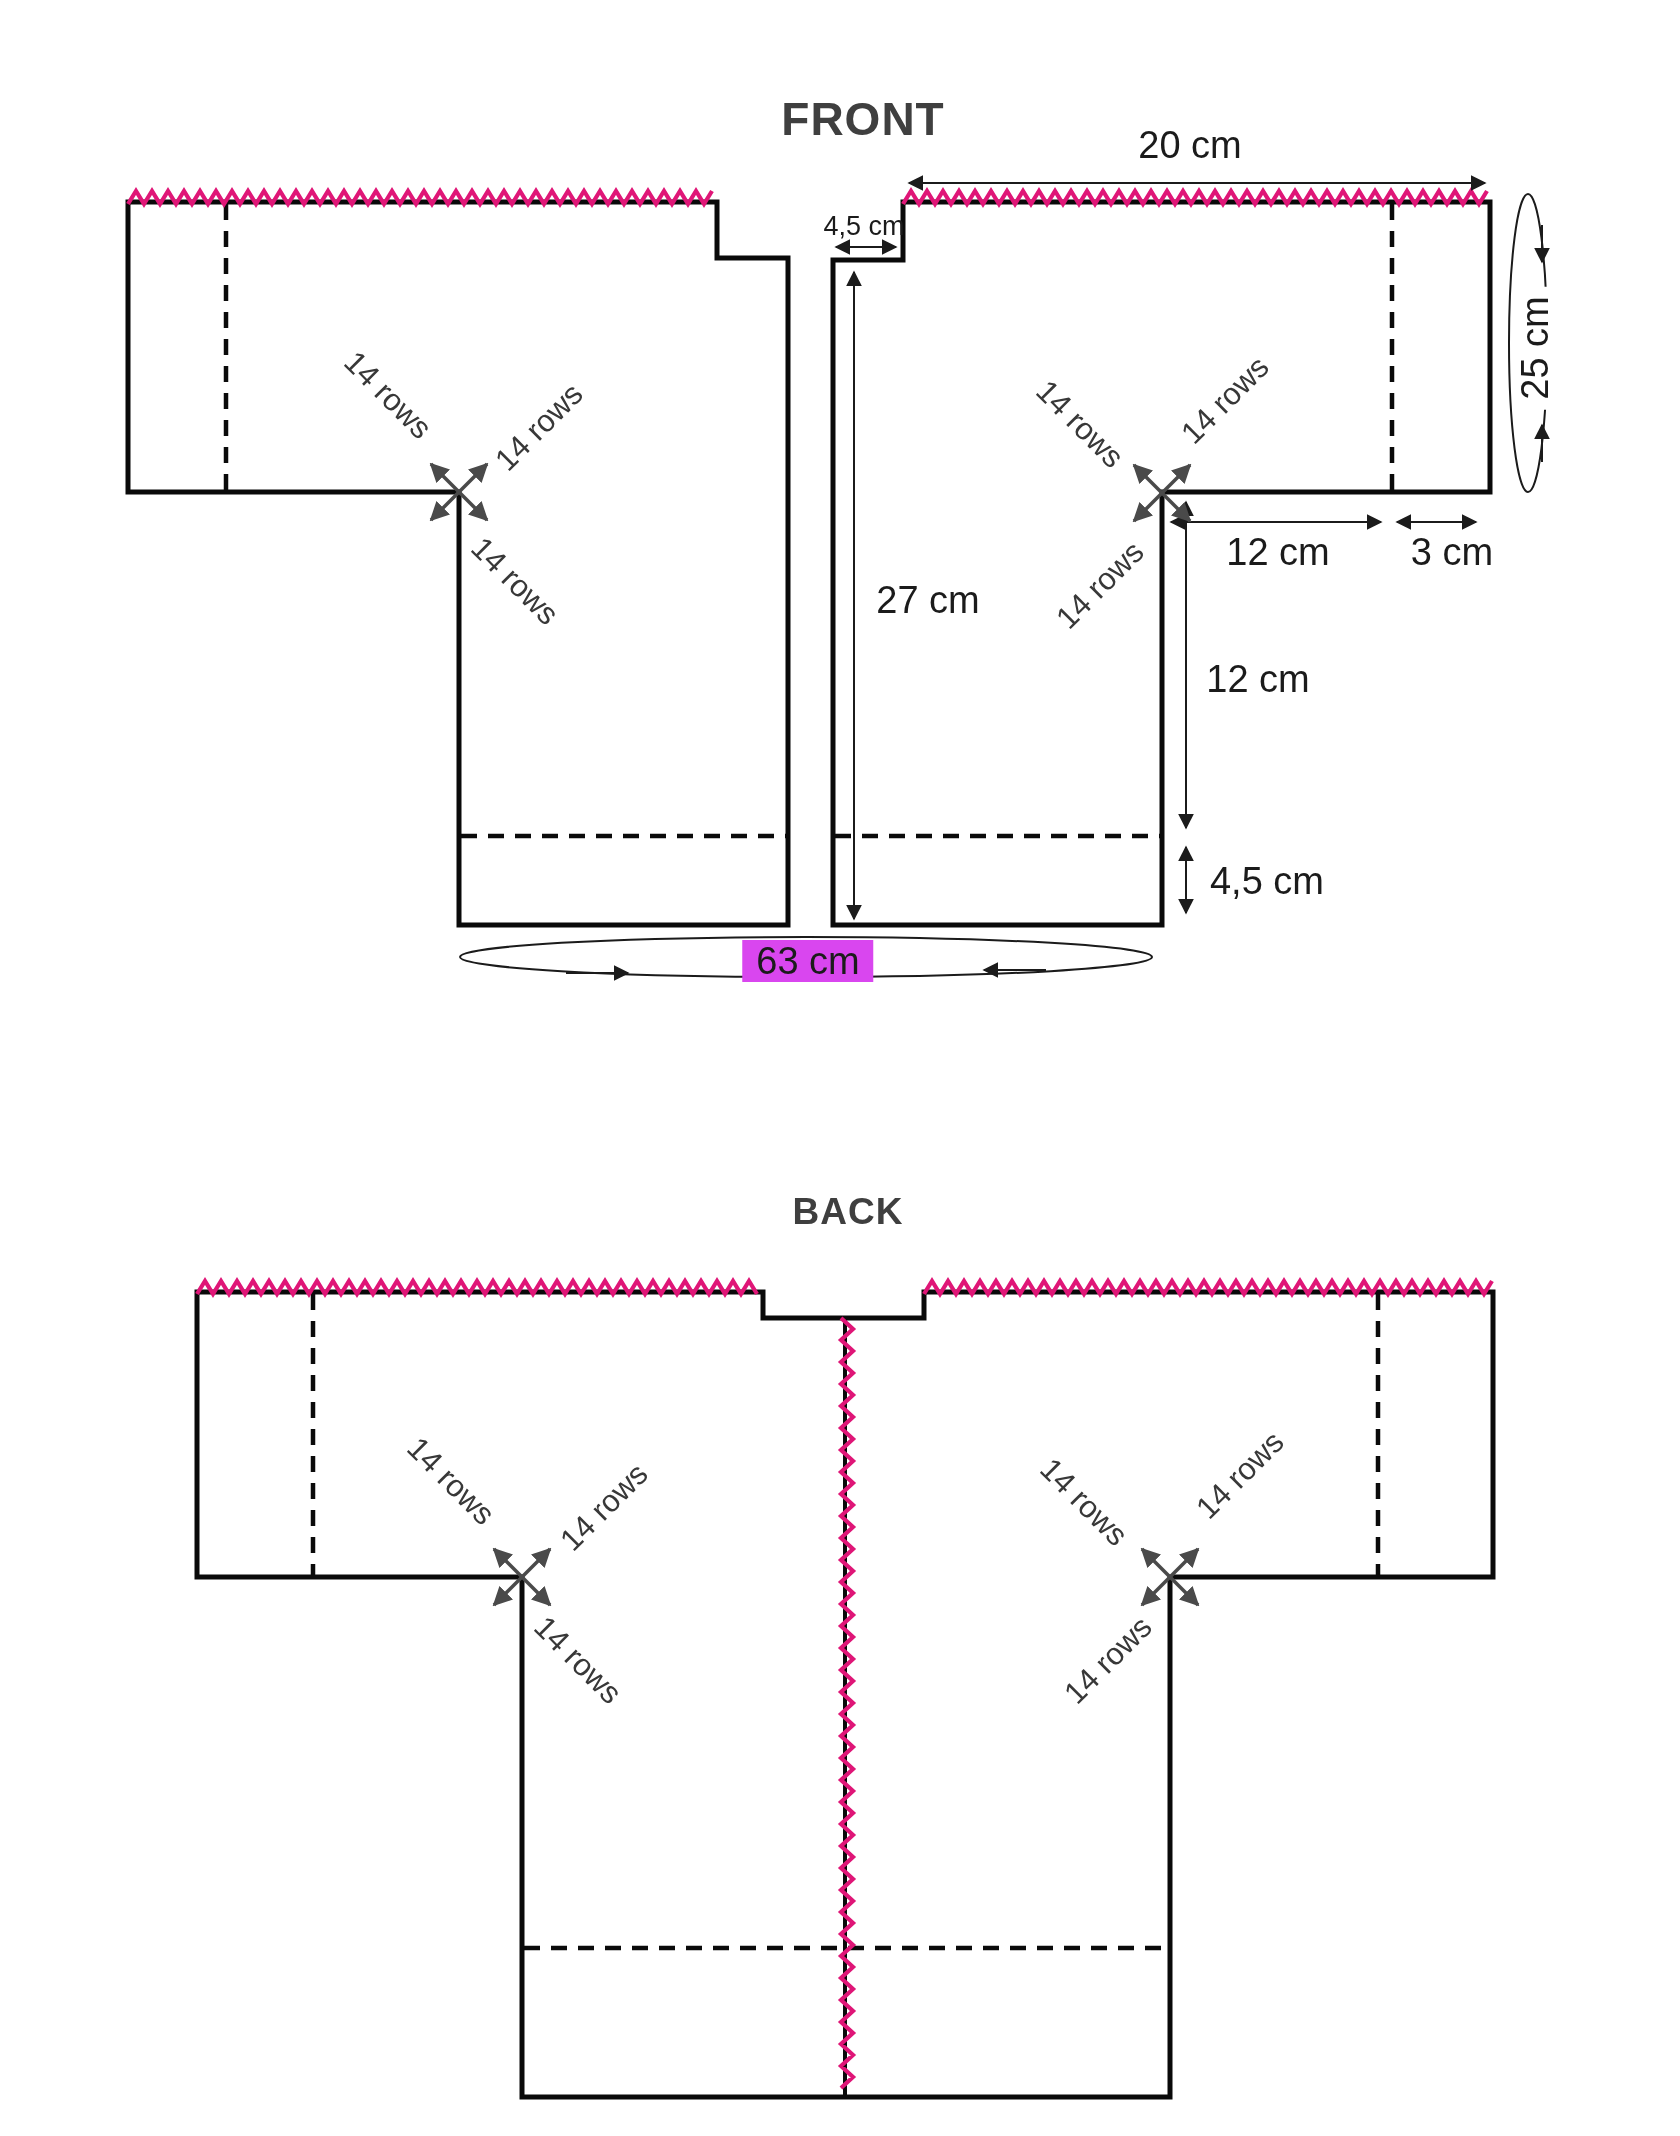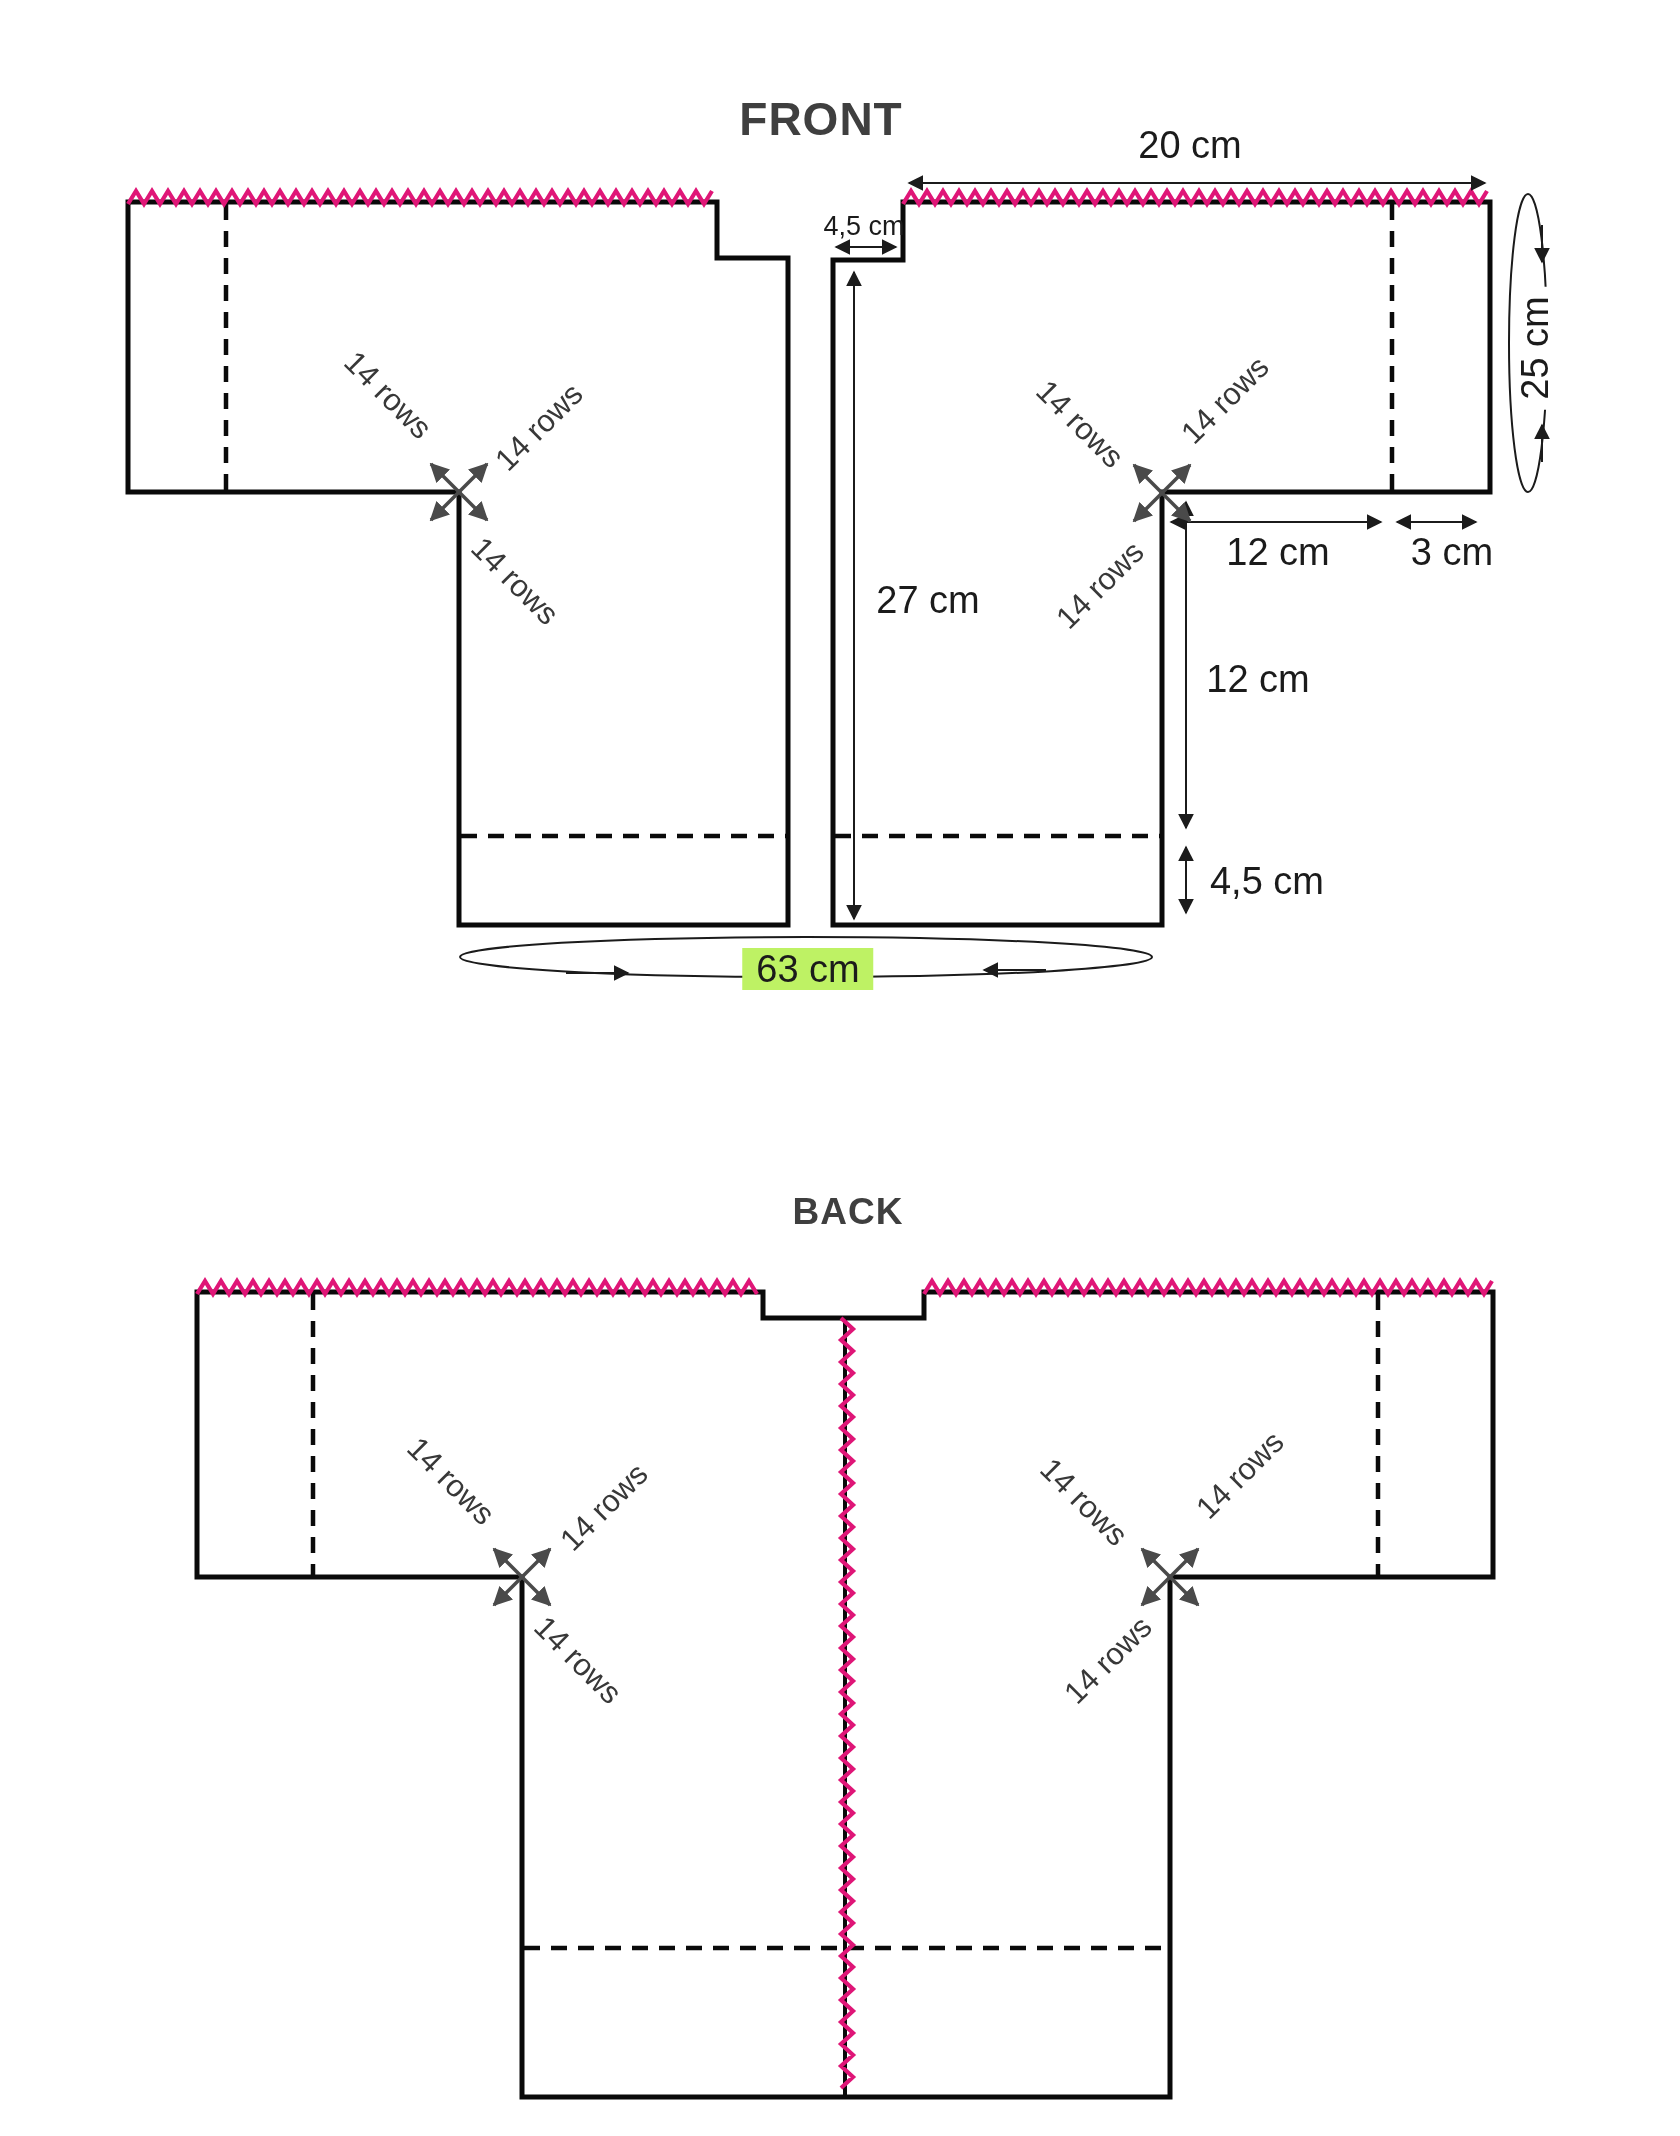--- a/index.html
+++ b/index.html
@@ -15,21 +15,21 @@
   .title{
     font-size:46px;font-weight:700;color:var(--title,#3f3f3f);letter-spacing:1px;
   }
   .small{font-size:27px;}
   .rows{
     font-size:31px;color:var(--rows_text,#383838);
   }
   .r45{transform:translate(-50%,-50%) rotate(45deg);}
   .rm45{transform:translate(-50%,-50%) rotate(-45deg);}
   .r90{transform:translate(-50%,-50%) rotate(-90deg);background:#fff;padding:2px 10px;}
-  .whitebg{background:#bef264;padding:2px 14px;margin-top:8px;}
+  .whitebg{background:#d946ef;padding:2px 14px;}
   .outline{fill:#fff;stroke:var(--outline,#000);stroke-width:5;stroke-linejoin:miter;}
   .dash{stroke:var(--outline,#000);stroke-width:4.5;stroke-dasharray:16 11;fill:none;}
   .dim{stroke:var(--dimension_text,#1b1b1b);stroke-width:2;fill:none;}
   .cornerArrow{stroke:var(--corner_arrows,#4a4a4a);stroke-width:3.5;fill:none;}
   .zz{stroke:var(--zigzag,#df1677);stroke-width:4.2;fill:none;stroke-linejoin:miter;}
   .centerline{stroke:var(--outline,#000);stroke-width:4;fill:none;}
 </style>
 </head>
 <body>
 
@@ -91,21 +91,21 @@
     <g>
       <line class="cornerArrow" x1="494" y1="1549" x2="550" y2="1605" marker-start="url(#ahg)" marker-end="url(#ahg)"></line>
       <line class="cornerArrow" x1="494" y1="1605" x2="550" y2="1549" marker-start="url(#ahg)" marker-end="url(#ahg)"></line>
     </g>
     <g>
       <line class="cornerArrow" x1="1142" y1="1549" x2="1198" y2="1605" marker-start="url(#ahg)" marker-end="url(#ahg)"></line>
       <line class="cornerArrow" x1="1142" y1="1605" x2="1198" y2="1549" marker-start="url(#ahg)" marker-end="url(#ahg)"></line>
     </g>
   </svg>
 
-  <div class="lbl title" style="left:821px;top:119px;">FRONT</div>
+  <div class="lbl title" style="left:863px;top:119px;">FRONT</div>
   <div class="lbl title" style="left:848px;top:1211px;font-size:37px;">BACK</div>
 
   <div class="lbl" style="left:1190px;top:145px;">20 cm</div>
   <div class="lbl small" style="left:864px;top:226px;">4,5 cm</div>
   <div class="lbl" style="left:928px;top:600px;">27 cm</div>
   <div class="lbl" style="left:1278px;top:552px;">12 cm</div>
   <div class="lbl" style="left:1452px;top:552px;">3 cm</div>
   <div class="lbl" style="left:1258px;top:679px;">12 cm</div>
   <div class="lbl" style="left:1267px;top:881px;">4,5 cm</div>
   <div class="lbl whitebg" style="left:808px;top:961px;">63 cm</div>

